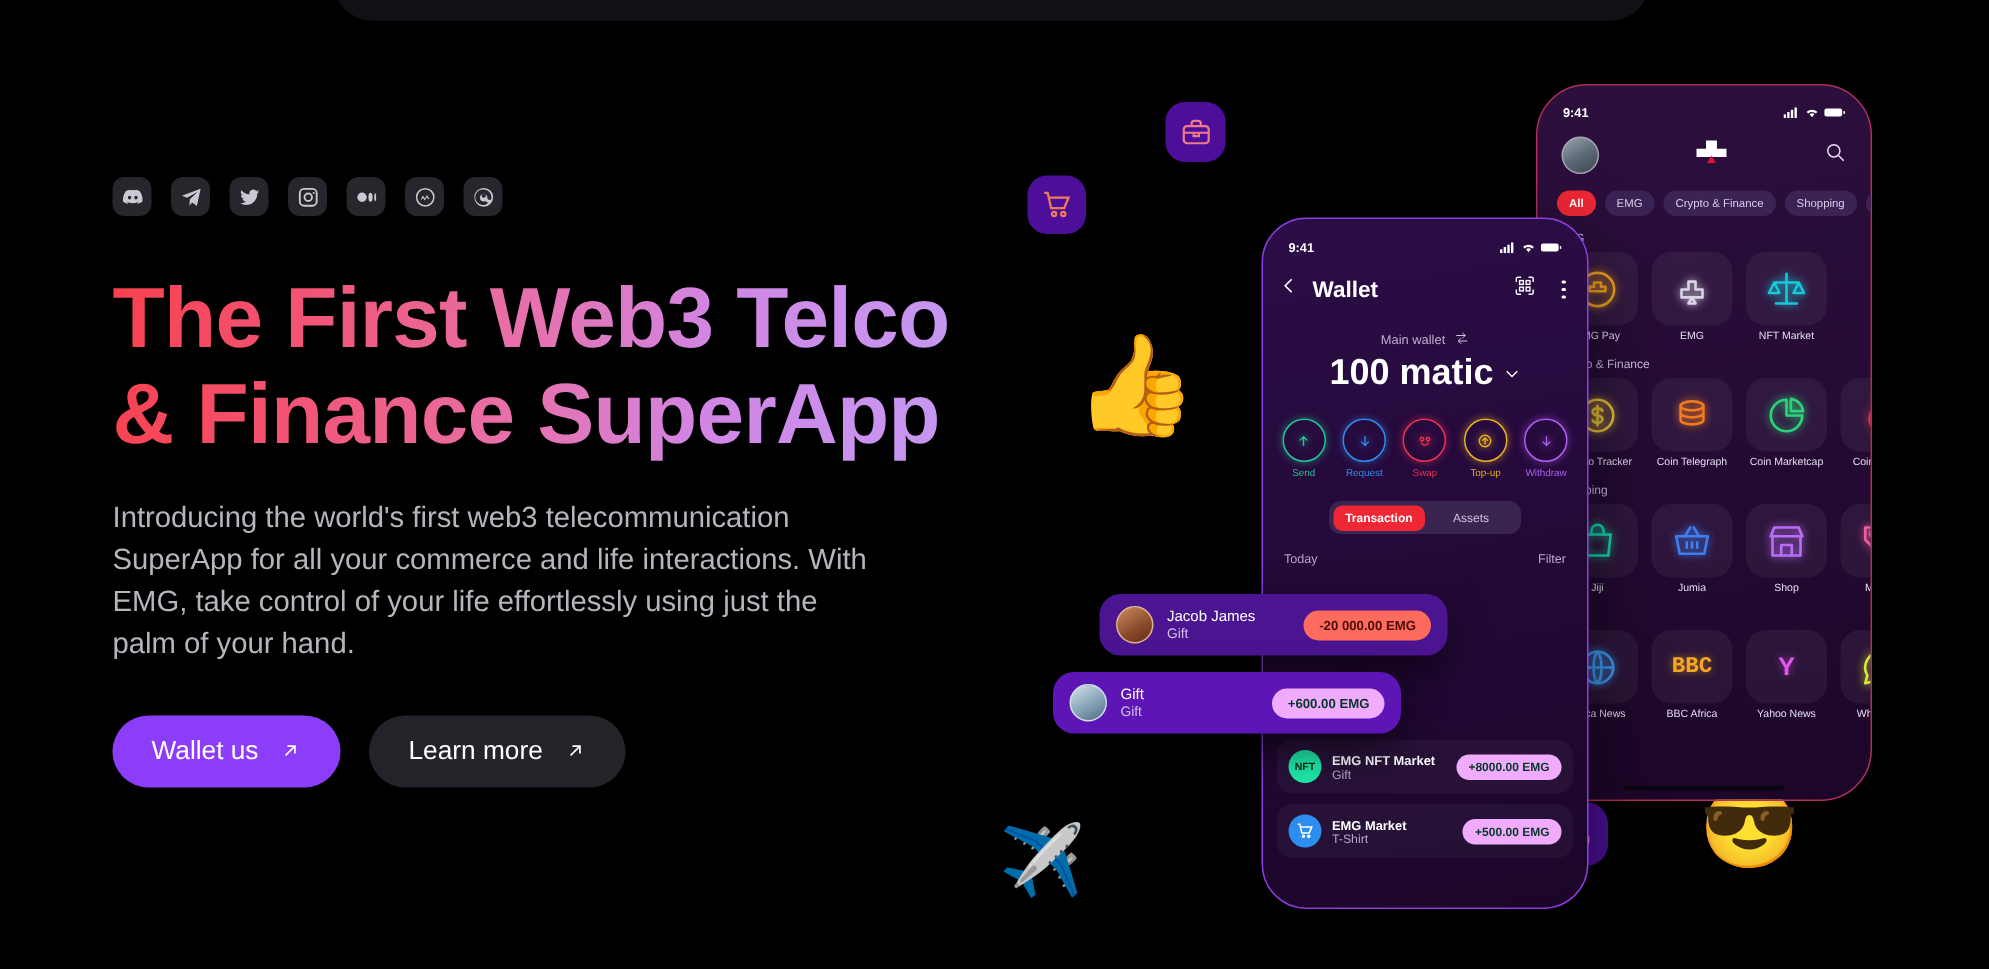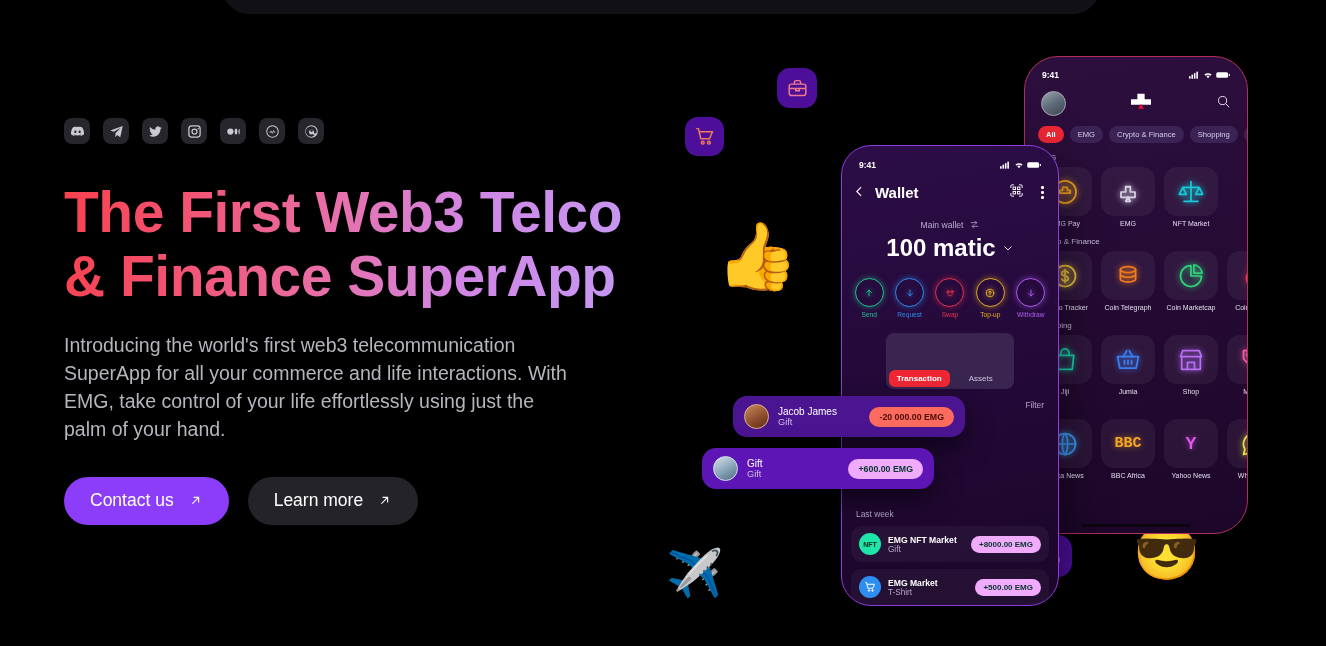--- a/index.html
+++ b/index.html
@@ -13,21 +13,21 @@
 
   
   .topbar {
     position: absolute; left: 222px; top: -40px;
     width: 878px; height: 54px;
     background: #101015;
     border-radius: 28px;
   }
 
   
-  .hero { position: absolute; left: 64px; top: 118px; width: 600px; }
+  .hero { position: absolute; left: 75px; top: 118px; width: 600px; }
 
   .socials { display: flex; gap: 13px; margin-bottom: 36px; }
   .soc {
     width: 26px; height: 26px; border-radius: 8px;
     background: #26262c; display: flex; align-items: center; justify-content: center;
     cursor: pointer;
   }
   .soc svg { width: 15px; height: 15px; fill: #c9c9d2; }
 
   .headline {
@@ -181,21 +181,21 @@
   }
   .act-ring svg { width: 14px; height: 14px; stroke: currentColor; fill: none; stroke-width: 1.6; }
   .act-lbl { font-size: 6.6px; margin-top: 4px; white-space: nowrap; }
 
   .tabs {
     display: flex; margin: 15px auto 0 auto; width: 128px;
     background: #3a2550; border-radius: 8px; padding: 2.5px;
   }
   .tab {
     flex: 1; text-align: center; font-size: 8px; padding: 4px 0;
-    border-radius: 6px; color: #cfc3df; cursor: pointer; margin-top: 34px;
+    border-radius: 6px; color: #cfc3df; cursor: pointer;
   }
   .tab.active { background: #ef2734; color: #fff; font-weight: 700; }
 
   .listhdr {
     display: flex; justify-content: space-between;
     padding: 11px 14px 0 14px; font-size: 8.4px; color: #b6a7c8;
   }
   .txrow {
     display: flex; align-items: center; gap: 7px;
     margin: 7px 9px 0 9px; padding: 7px 8px;
@@ -279,21 +279,21 @@
 
     <h1 class="headline">The First Web3 Telco
 &amp; Finance SuperApp</h1>
     <p class="subcopy">Introducing the world's first web3 telecommunication
 SuperApp for all your commerce and life interactions. With
 EMG, take control of your life effortlessly using just the
 palm of your hand.</p>
 
     <div class="ctas">
       <button class="btn btn-primary">
-        <span>Contact us</span>
+        <span>Wallet us</span>
         <svg class="arrow" viewBox="0 0 24 24">
             <path d="M7 17L17 7M9 7h8v8"></path>
           </svg>
       </button>
       <button class="btn btn-secondary">
         <span>Learn more</span>
         <svg class="arrow" viewBox="0 0 24 24">
             <path d="M7 17L17 7M9 7h8v8"></path>
           </svg>
       </button>

